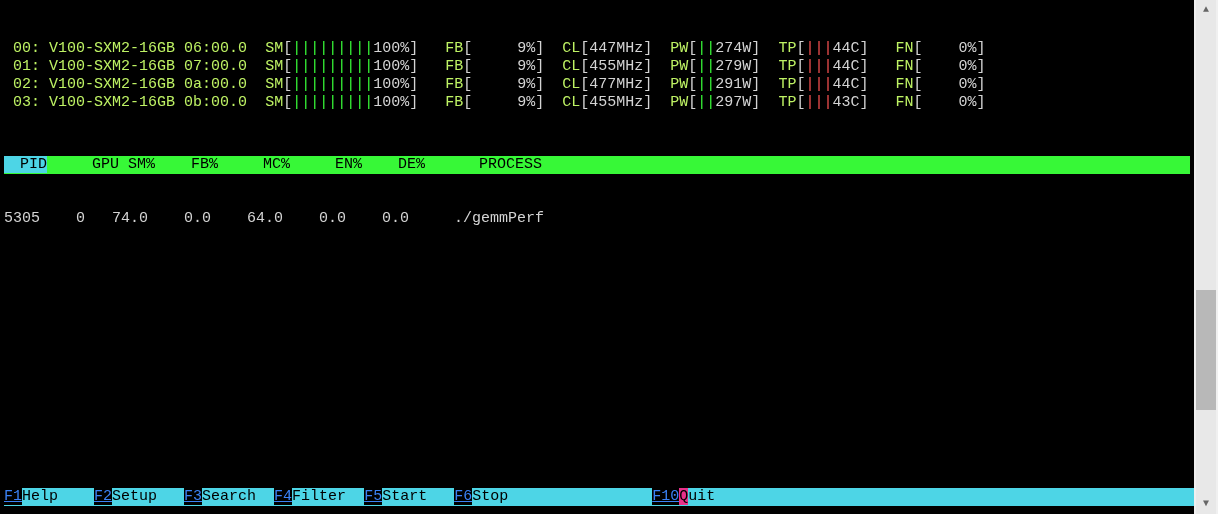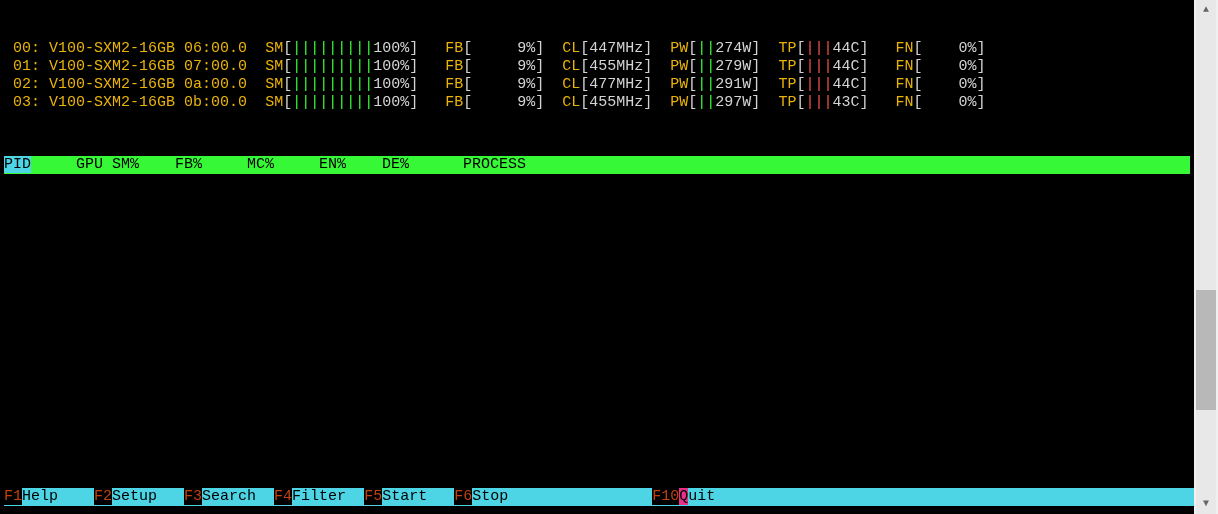--- a/index.html
+++ b/index.html
@@ -16,44 +16,44 @@
   .terminal {
     background: #000;
     width: 1194px;
     height: 514px;
     padding: 4px 4px 0 4px;
     white-space: pre;
     color: #fff;
     position: relative;
   }
   .gpu-line { display: block; }
-  .cyan { color: #eab308; }
+  .cyan { color: #bef264; }
   .white { color: #d4d4d4; }
   .green { color: #37f837; }
   .red { color: #f85050; }
   .header-row {
     background: #37f837;
     color: #000;
     display: block;
     margin-top: 8px;
   }
-  .header-row .pid-sel { background: #4dd5e6; color: #000; }
+  .header-row .pid-sel { background: #4dd5e6; color: #000; padding-left: 16px; }
   .proc-row { color: #d4d4d4; display: block; }
   .menu-bar {
     position: absolute;
     bottom: 8px;
     left: 4px;
     right: 0;
     background: #4dd5e6;
     color: #000;
     height: 18px;
     line-height: 18px;
     white-space: pre;
   }
-  .menu-bar .fkey { background: #000; color: #c2410c; }
+  .menu-bar .fkey { background: #000; color: #3b82f6; text-decoration: underline; }
   .menu-bar .quit-hl { background: #e8308a; color: #000; }
   .scrollbar-track {
     position: absolute;
     right: 2px;
     top: 0;
     width: 20px;
     height: 514px;
     background: #e8e8e8;
   }
   .scrollbar-arrow {
@@ -75,21 +75,21 @@
     background: #b8b8b8;
     border-radius: 0;
   }
 </style>
 </head>
 <body>
 
 <div class="terminal">
   <div id="gpu-block"><span class="gpu-line"> <span class="cyan">00:</span> <span class="cyan">V100-SXM2-16GB</span> <span class="cyan">06:00.0</span>  <span class="cyan">SM</span><span class="white">[</span><span class="green">|||||||||</span><span class="white">100%]</span>   <span class="cyan">FB</span><span class="white">[     9%]</span>  <span class="cyan">CL</span><span class="white">[447MHz]</span>  <span class="cyan">PW</span><span class="white">[</span><span class="green">||</span><span class="white">274W]</span>  <span class="cyan">TP</span><span class="white">[</span><span class="red">|||</span><span class="white">44C]</span>   <span class="cyan">FN</span><span class="white">[    0%]</span></span><span class="gpu-line"> <span class="cyan">01:</span> <span class="cyan">V100-SXM2-16GB</span> <span class="cyan">07:00.0</span>  <span class="cyan">SM</span><span class="white">[</span><span class="green">|||||||||</span><span class="white">100%]</span>   <span class="cyan">FB</span><span class="white">[     9%]</span>  <span class="cyan">CL</span><span class="white">[455MHz]</span>  <span class="cyan">PW</span><span class="white">[</span><span class="green">||</span><span class="white">279W]</span>  <span class="cyan">TP</span><span class="white">[</span><span class="red">|||</span><span class="white">44C]</span>   <span class="cyan">FN</span><span class="white">[    0%]</span></span><span class="gpu-line"> <span class="cyan">02:</span> <span class="cyan">V100-SXM2-16GB</span> <span class="cyan">0a:00.0</span>  <span class="cyan">SM</span><span class="white">[</span><span class="green">|||||||||</span><span class="white">100%]</span>   <span class="cyan">FB</span><span class="white">[     9%]</span>  <span class="cyan">CL</span><span class="white">[477MHz]</span>  <span class="cyan">PW</span><span class="white">[</span><span class="green">||</span><span class="white">291W]</span>  <span class="cyan">TP</span><span class="white">[</span><span class="red">|||</span><span class="white">44C]</span>   <span class="cyan">FN</span><span class="white">[    0%]</span></span><span class="gpu-line"> <span class="cyan">03:</span> <span class="cyan">V100-SXM2-16GB</span> <span class="cyan">0b:00.0</span>  <span class="cyan">SM</span><span class="white">[</span><span class="green">|||||||||</span><span class="white">100%]</span>   <span class="cyan">FB</span><span class="white">[     9%]</span>  <span class="cyan">CL</span><span class="white">[455MHz]</span>  <span class="cyan">PW</span><span class="white">[</span><span class="green">||</span><span class="white">297W]</span>  <span class="cyan">TP</span><span class="white">[</span><span class="red">|||</span><span class="white">43C]</span>   <span class="cyan">FN</span><span class="white">[    0%]</span></span></div>
   <div id="header-row" class="header-row"><span class="pid-sel">PID</span>     GPU SM%    FB%     MC%     EN%    DE%      PROCESS                                                                                            </div>
-  <div id="proc-block"><span class="proc-row"> </span></div>
+  <div id="proc-block"><span class="proc-row">5305    0   74.0    0.0    64.0    0.0    0.0     ./gemmPerf</span><span class="proc-row"> </span></div>
   <div id="menu-bar" class="menu-bar"><span class="fkey">F1</span><span>Help    </span><span class="fkey">F2</span><span>Setup   </span><span class="fkey">F3</span><span>Search  </span><span class="fkey">F4</span><span>Filter  </span><span class="fkey">F5</span><span>Start   </span><span class="fkey">F6</span><span>Stop                </span><span class="fkey">F10</span><span class="quit-hl">Q</span><span>uit                                                                             </span></div>
 </div>
 
 <div class="scrollbar-track">
   <div class="scrollbar-arrow up">▲</div>
   <div class="scrollbar-thumb" id="sb-thumb" style="top: 290px; height: 120px;"></div>
   <div class="scrollbar-arrow down">▼</div>
 </div>
 
 </body></html>

